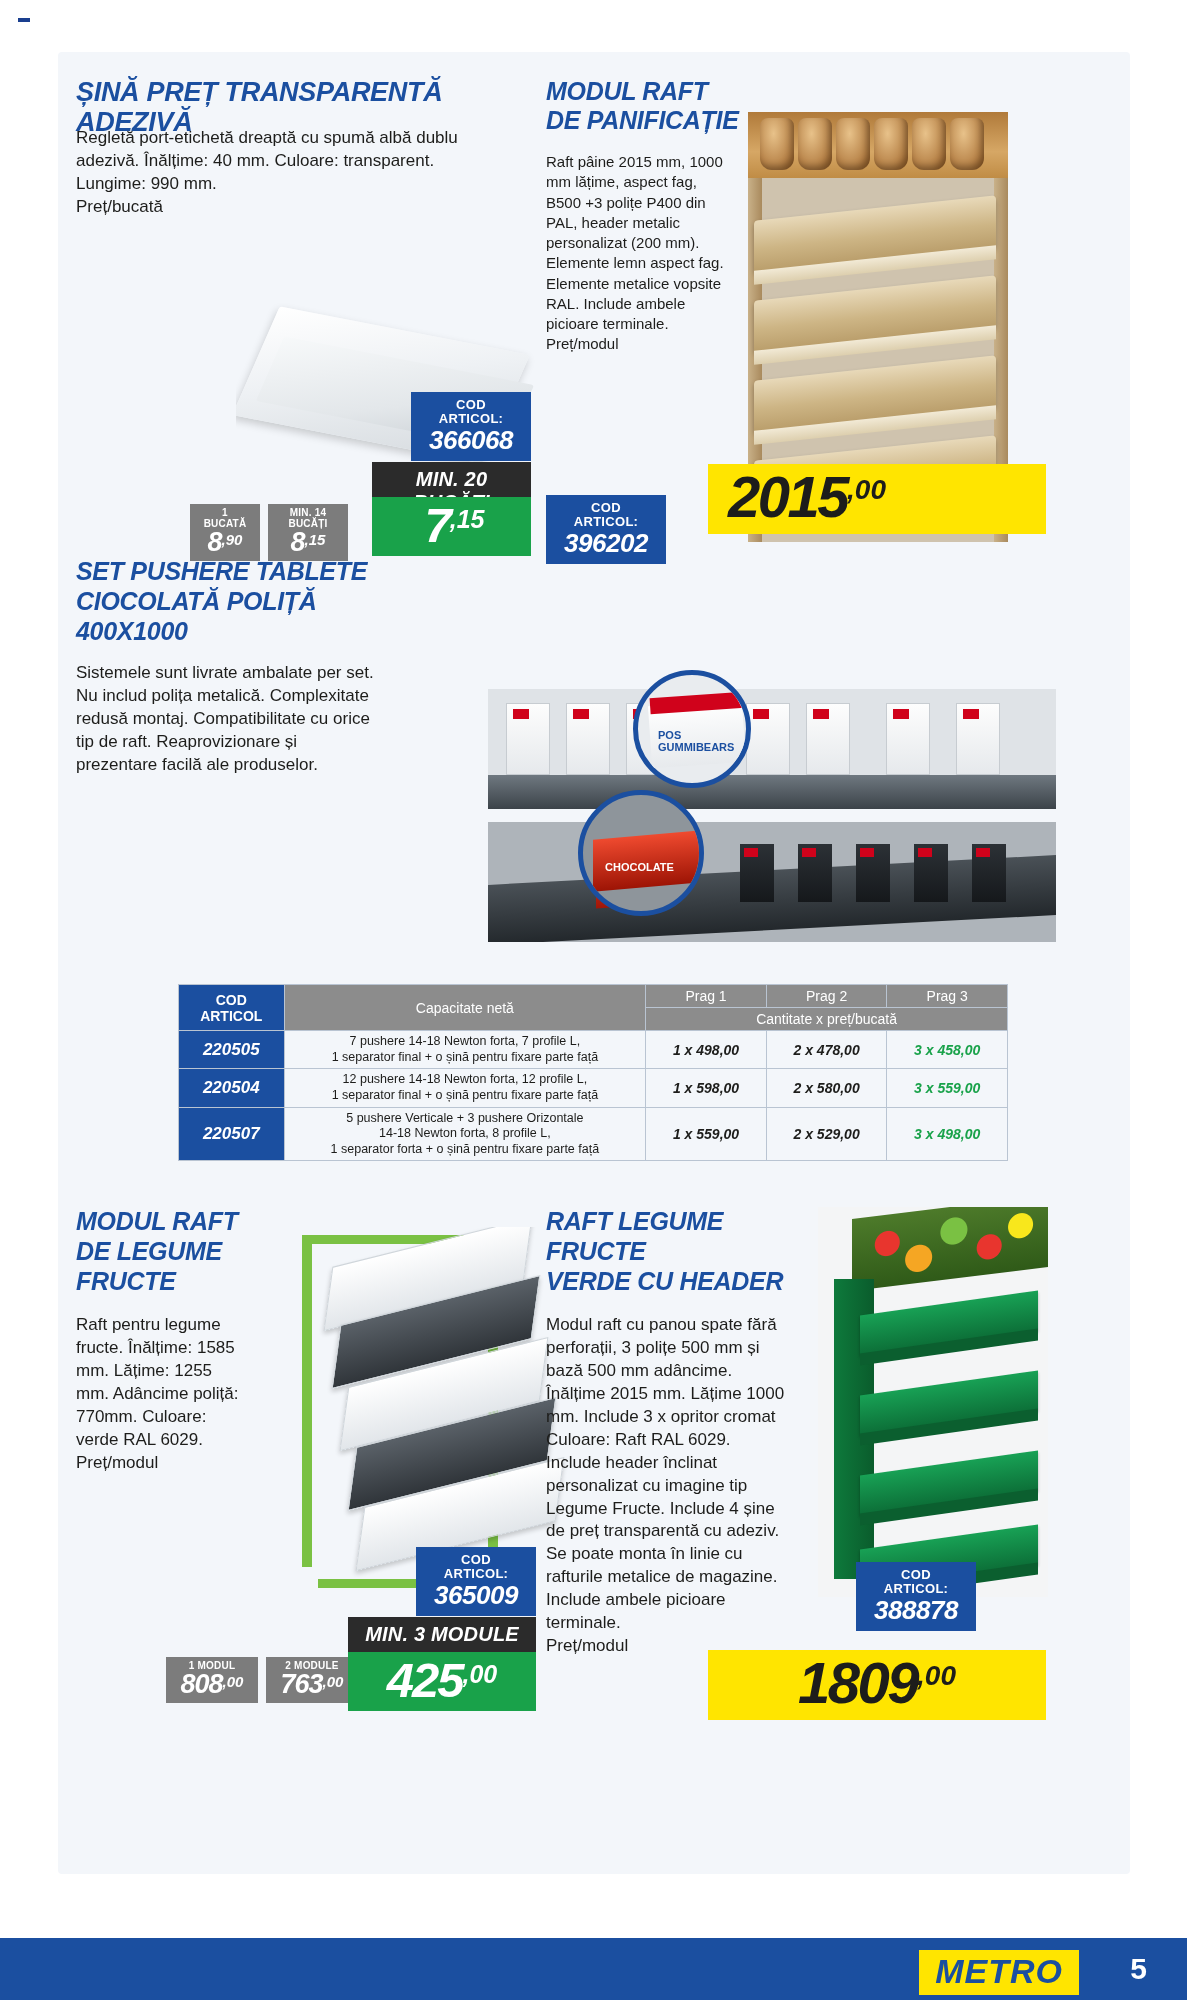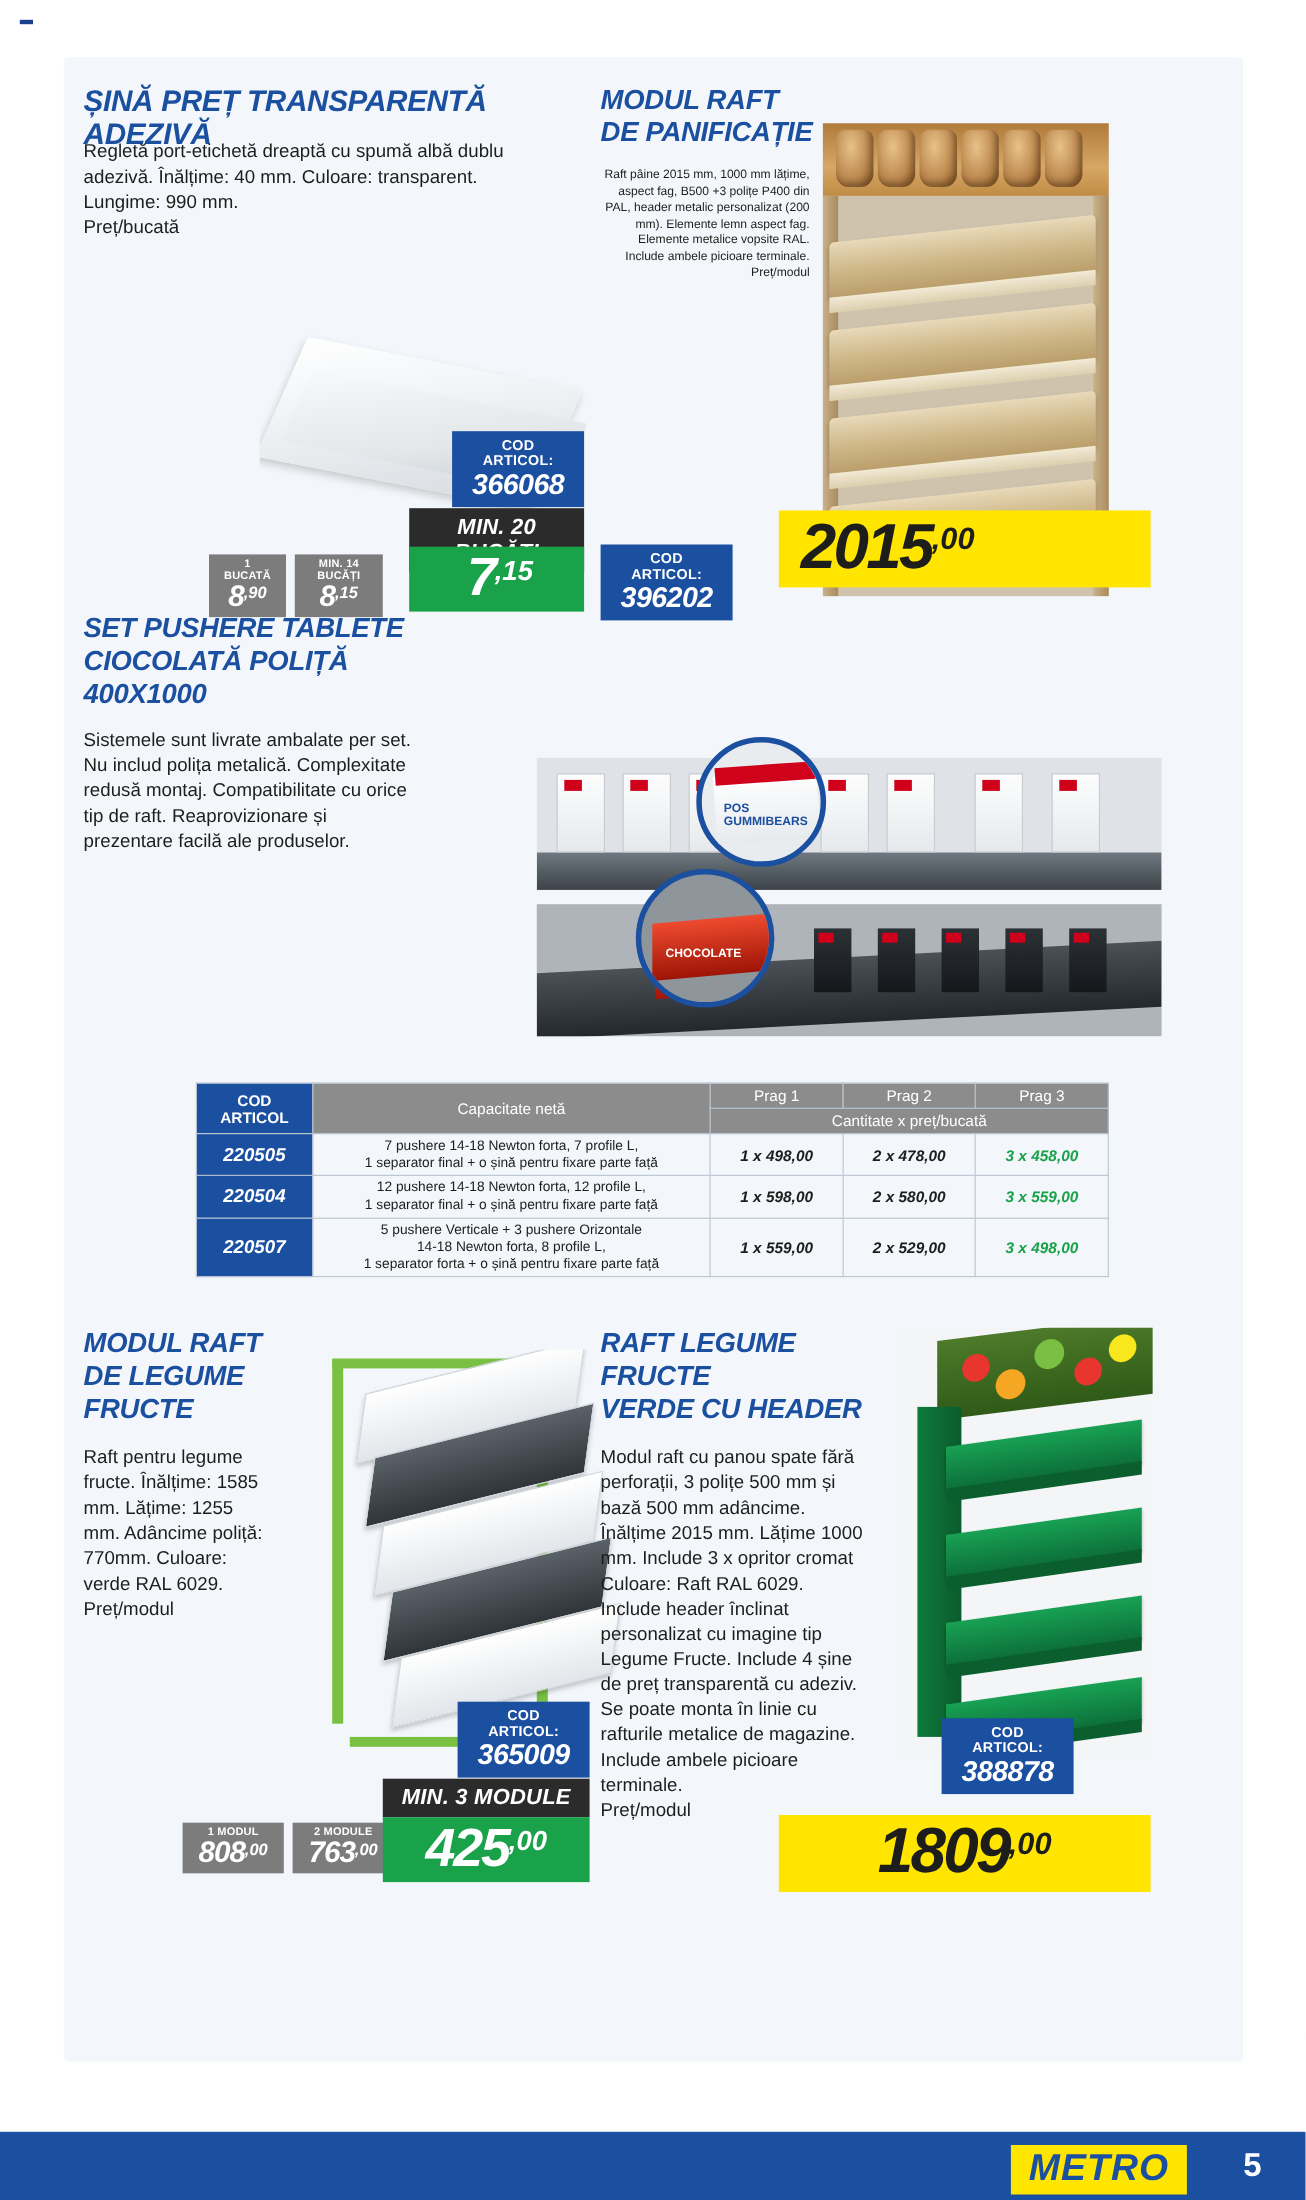--- a/index.html
+++ b/index.html
@@ -299,21 +299,21 @@
     </div>
 
     <div class="greenprice" style="position:absolute;left:314px;top:445px;width:159px;text-align:center;padding-left:24px;">
       <span class="v">7</span><span class="c">,15</span>
     </div>
   </div>
 
   <div>
     <div class="h-blue" style="position:absolute;left:488px;top:25px;font-size:25px;">MODUL RAFT</div>
     <div class="h-blue" style="position:absolute;left:488px;top:54px;font-size:25px;">DE PANIFICAȚIE</div>
-    <div class="body-txt" style="position:absolute;left:488px;top:100px;width:190px;font-size:11px;text-align:right;">Raft pâine 2015 mm, 1000 mm lățime, aspect fag, B500 +3 polițe P400 din PAL, header metalic personalizat (200 mm). Elemente lemn aspect fag. Elemente metalice vopsite RAL. Include ambele picioare terminale. Preț/modul</div>
+    <div class="body-txt" style="position:absolute;left:488px;top:100px;width:190px;font-size:15px;">Raft pâine 2015 mm, 1000 mm lățime, aspect fag, B500 +3 polițe P400 din PAL, header metalic personalizat (200 mm). Elemente lemn aspect fag. Elemente metalice vopsite RAL. Include ambele picioare terminale. Preț/modul</div>
 
     <div class="photo" id="photo-bread">
       <div class="hdr"></div>
       <div class="loaf" style="left:12px;"></div>
       <div class="loaf" style="left:50px;"></div>
       <div class="loaf" style="left:88px;"></div>
       <div class="loaf" style="left:126px;"></div>
       <div class="loaf" style="left:164px;"></div>
       <div class="loaf" style="left:202px;"></div>
       <div class="post" style="left:0;"></div>

